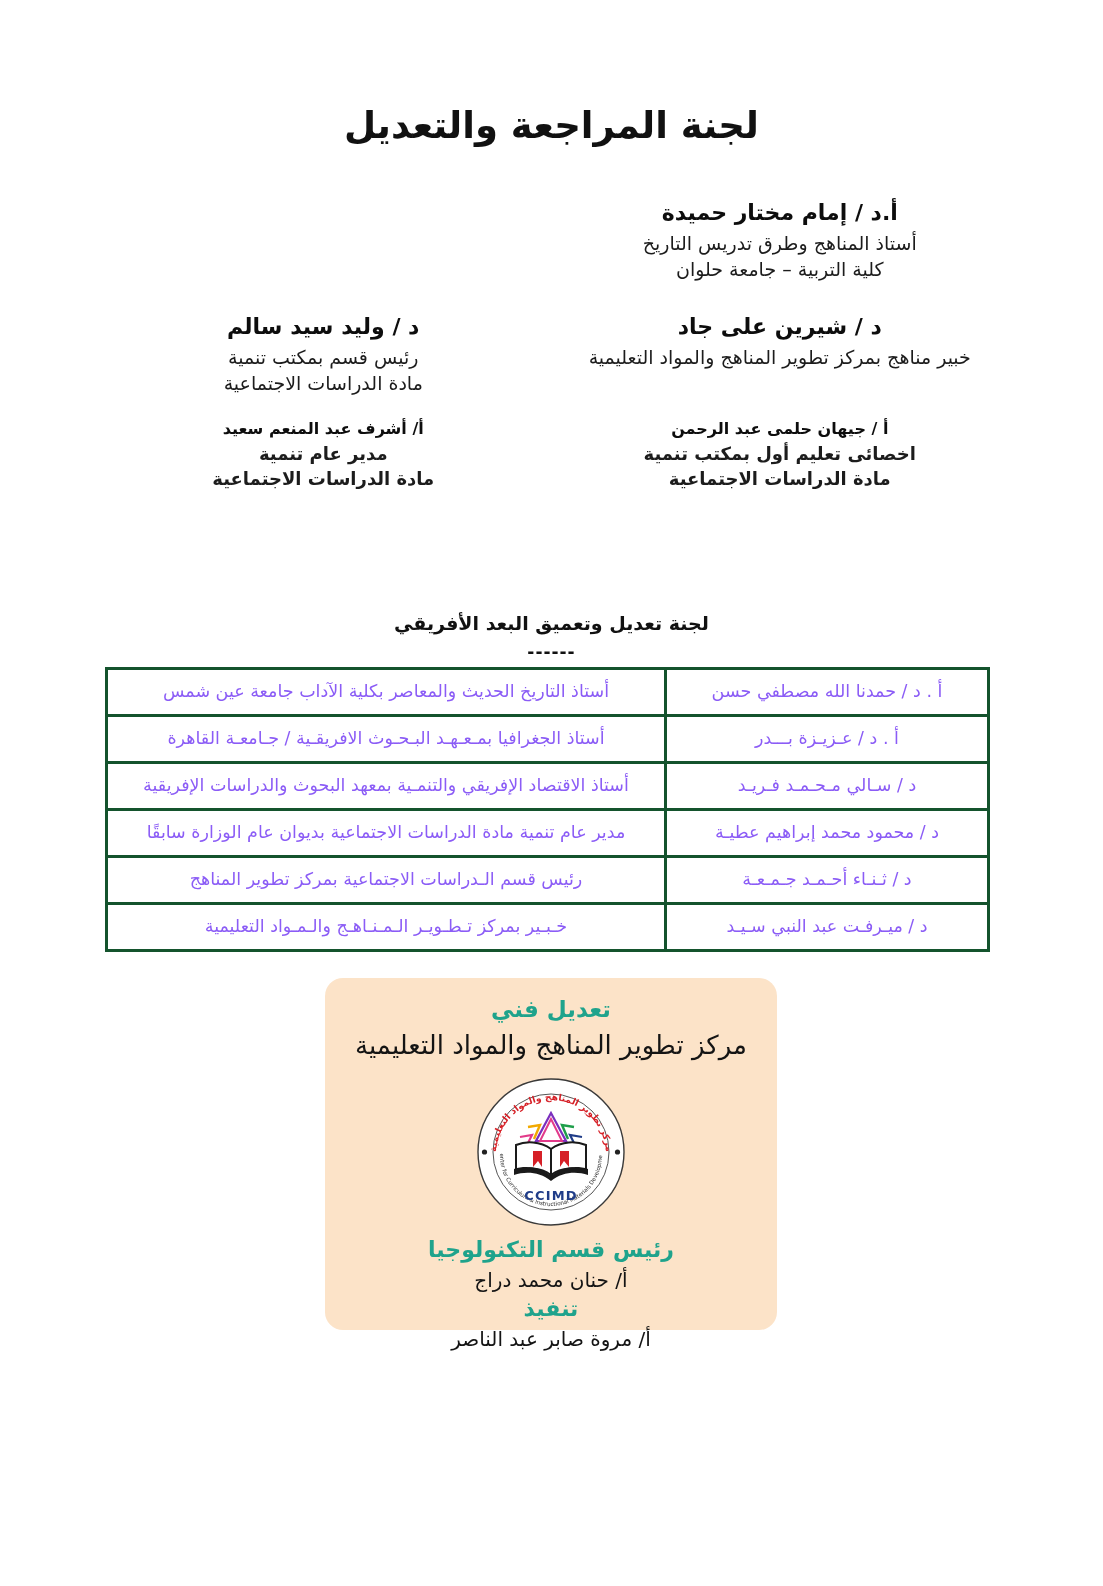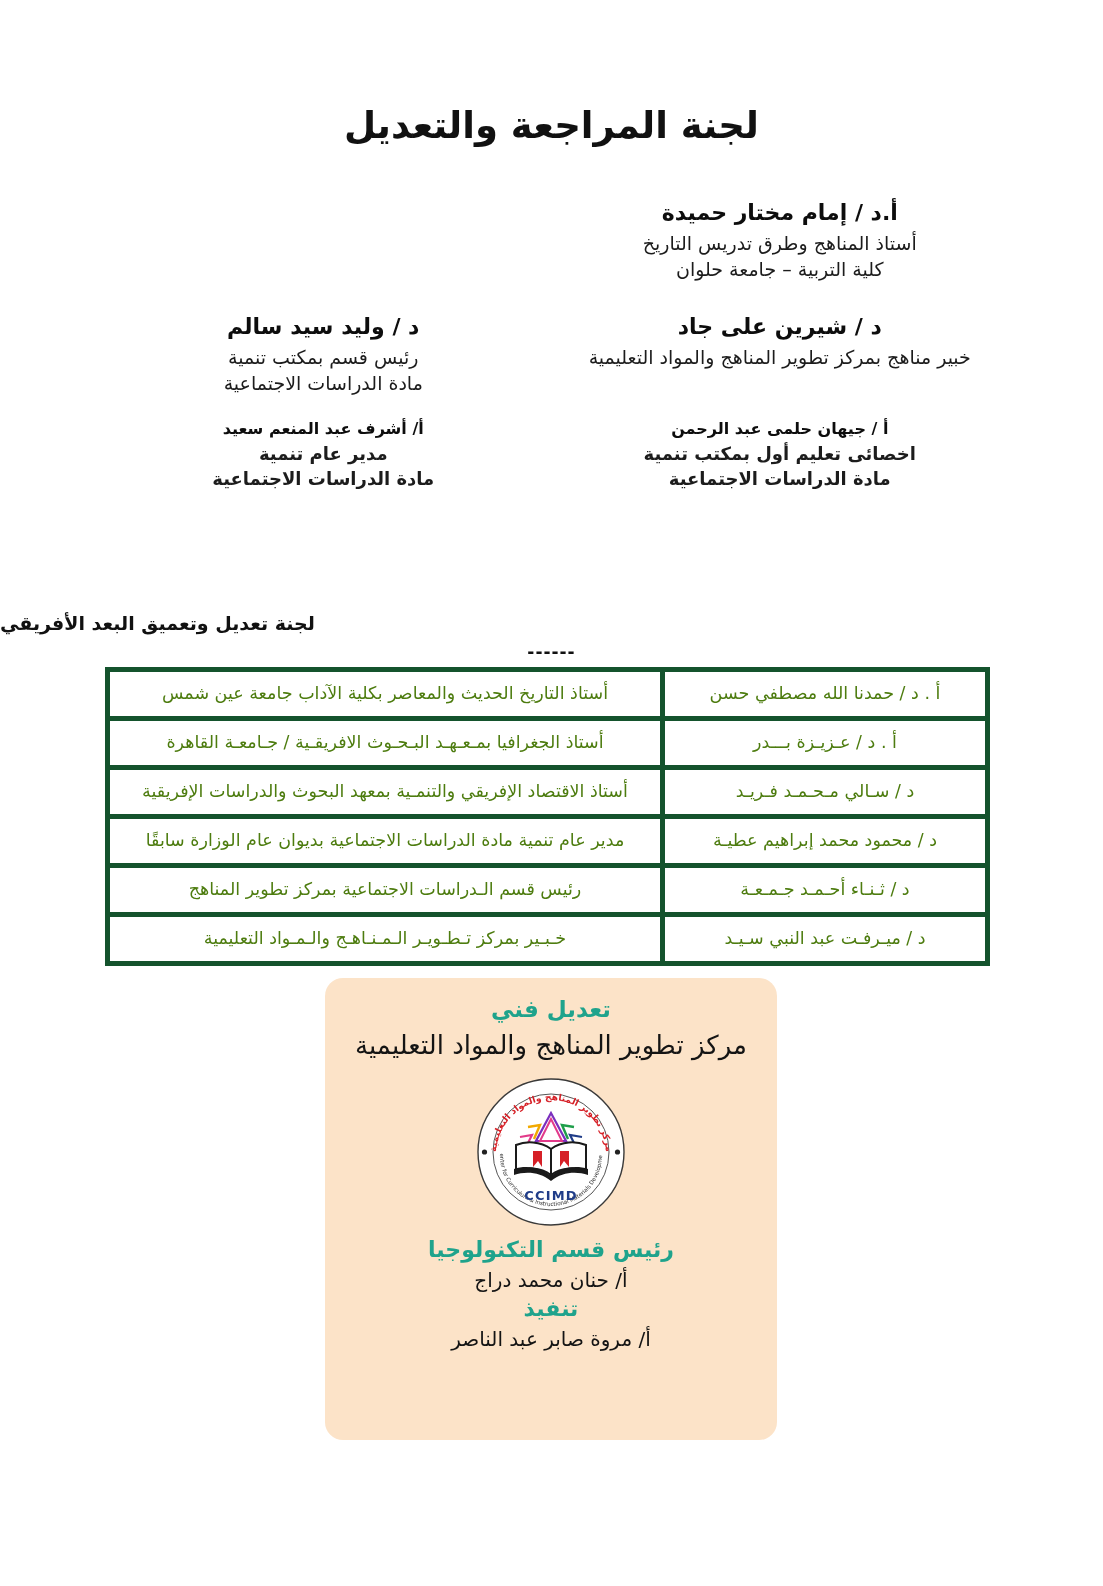--- a/index.html
+++ b/index.html
@@ -74,21 +74,21 @@
     font-size: 18px;
   }
   .person.bold-body .p-name { font-size: 16px; }
 
   
   .sub-heading {
     position: absolute;
     top: 612px;
     left: 0;
     right: 0;
-    text-align: left;
+    text-align: center;
     font-size: 19px;
     font-weight: bold;
     color: #111111;
   }
   .dash-rule {
     position: absolute;
     top: 642px;
     left: 0;
     right: 0;
     text-align: center;
@@ -101,44 +101,44 @@
   
   .cmt-table {
     position: absolute;
     top: 667px;
     left: 105px;
     width: 885px;
     border-collapse: collapse;
     table-layout: fixed;
   }
   .cmt-table td {
-    border: 5px solid #14532d;
+    border: 3px solid #14532d;
     padding: 8px 12px;
     font-size: 17.5px;
     line-height: 1.25;
     height: 28px;
     vertical-align: middle;
-    color: #4d7c0f;
+    color: #8b5cf6;
   }
   .cmt-table td.col-name {
     width: 296px;
     text-align: center;
     white-space: nowrap;
   }
   .cmt-table td.col-desc {
     text-align: center;
   }
 
   
   .credit-card {
     position: absolute;
     top: 978px;
     left: 325px;
     width: 452px;
-    height: 462px;
+    height: 352px;
     background: #FCE3C8;
     border-radius: 18px;
     text-align: center;
     box-sizing: border-box;
     padding-top: 16px;
   }
   .credit-teal {
     color: #1FA38C;
     font-weight: bold;
     font-size: 23px;

